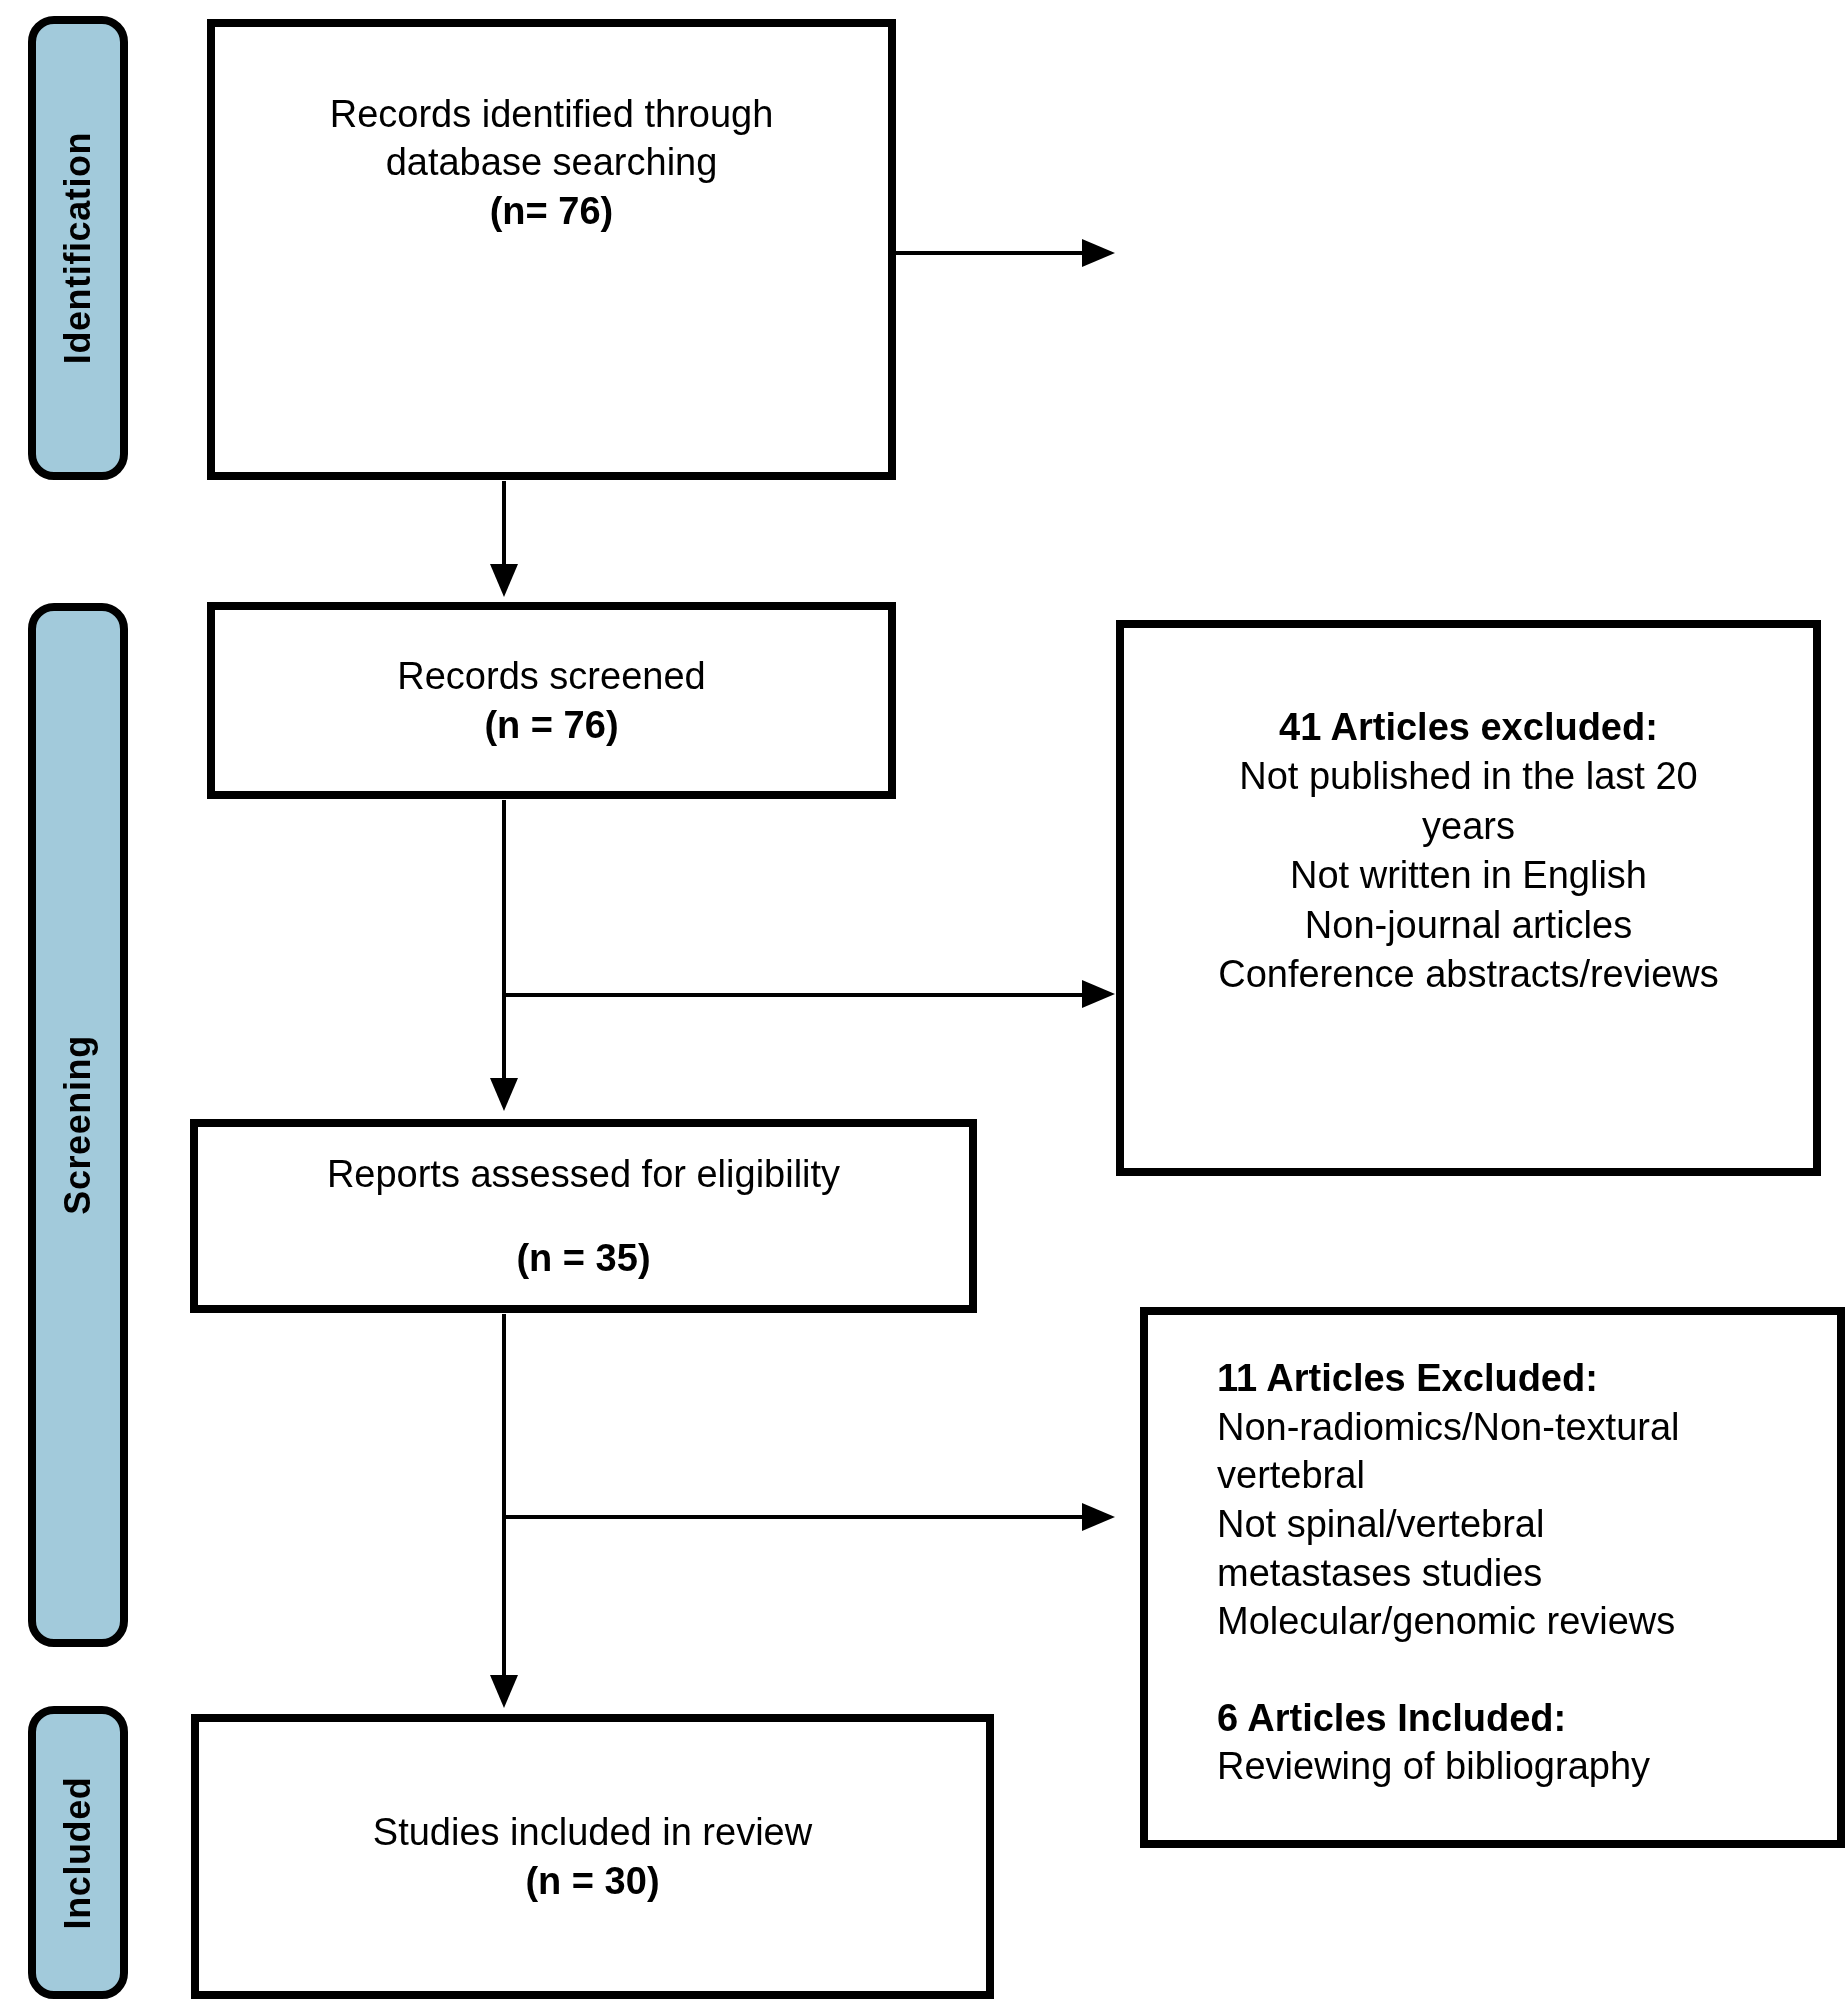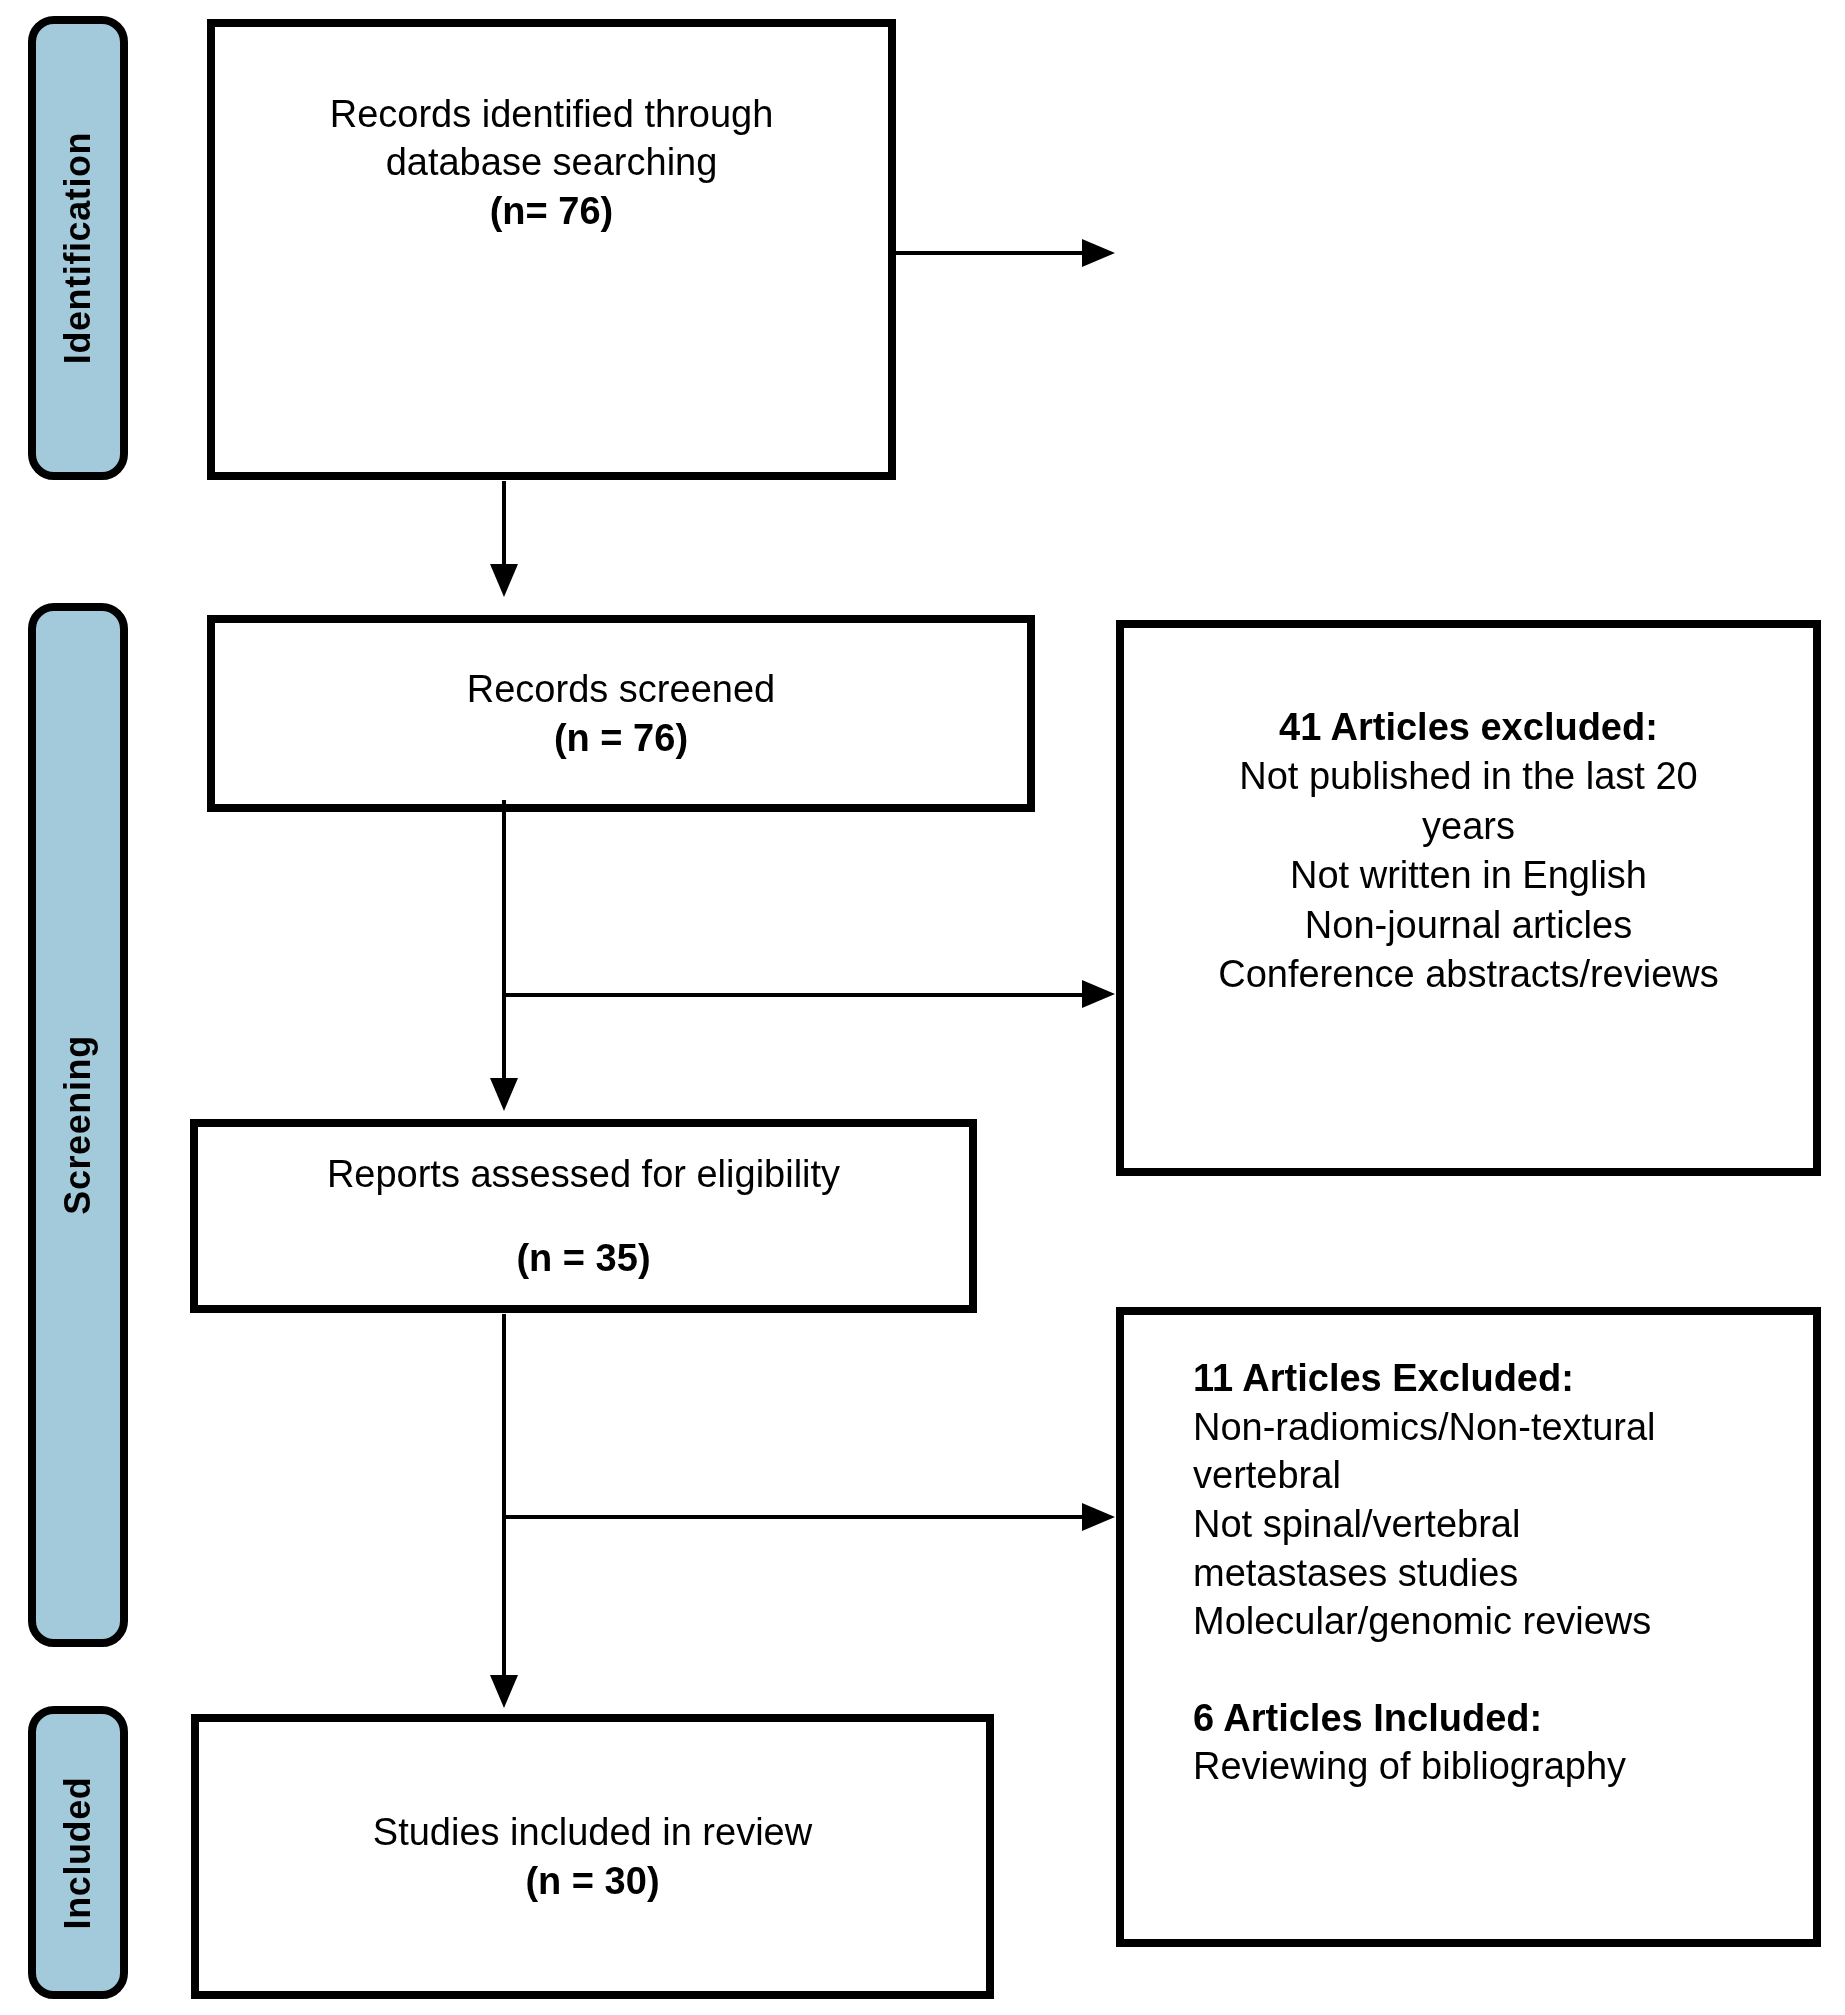--- a/index.html
+++ b/index.html
@@ -90,21 +90,21 @@
     <div class="bold">(n= 76)</div>
   </div>
 
 
   <div class="hline" style="left:896px; top:251px; width:188px; height:4.4px;"></div>
   <div class="head-right" style="left:1082px; top:239px;"></div>
 
   <div class="vline" style="left:502px; top:481px; width:4.4px; height:88px;"></div>
   <div class="head-down" style="left:490px; top:564px;"></div>
 
-  <div class="fbox centered" style="left:207px; top:615px; width:828px; height:197px;">
+  <div class="fbox centered" style="left:207px; top:602px; width:689px; height:197px;">
     <div>Records screened</div>
     <div class="bold">(n = 76)</div>
   </div>
 
   <div class="fbox top-center" style="left:1116px; top:620px; width:705px; height:556px; padding-top:75px; line-height:1.3;">
     <div class="bold">41 Articles excluded:</div>
     <div>Not published in the last 20</div>
     <div>years</div>
     <div>Not written in English</div>
     <div>Non-journal articles</div>
@@ -114,21 +114,21 @@
   <div class="vline" style="left:502px; top:800px; width:4.4px; height:279px;"></div>
   <div class="head-down" style="left:490px; top:1078px;"></div>
   <div class="hline" style="left:502px; top:993px; width:583px; height:4.4px;"></div>
   <div class="head-right" style="left:1082px; top:980px;"></div>
 
   <div class="fbox centered" style="left:190px; top:1119px; width:787px; height:194px;gap:35px;">
     <div>Reports assessed for eligibility</div>
     <div class="bold">(n = 35)</div>
   </div>
 
-  <div class="fbox top-left" style="left:1116px; top:1307px; width:705px; height:640px; padding:39px 41px 0 69px; line-height:1.28;">
+  <div class="fbox top-left" style="left:1140px; top:1307px; width:705px; height:541px; padding:39px 41px 0 69px; line-height:1.28;">
     <div class="bold">11 Articles Excluded:</div>
     <div>Non-radiomics/Non-textural</div>
     <div>vertebral</div>
     <div>Not spinal/vertebral</div>
     <div>metastases studies</div>
     <div>Molecular/genomic reviews</div>
     <div class="spacer-line"></div>
     <div class="bold">6 Articles Included:</div>
     <div>Reviewing of bibliography</div>
   </div>

